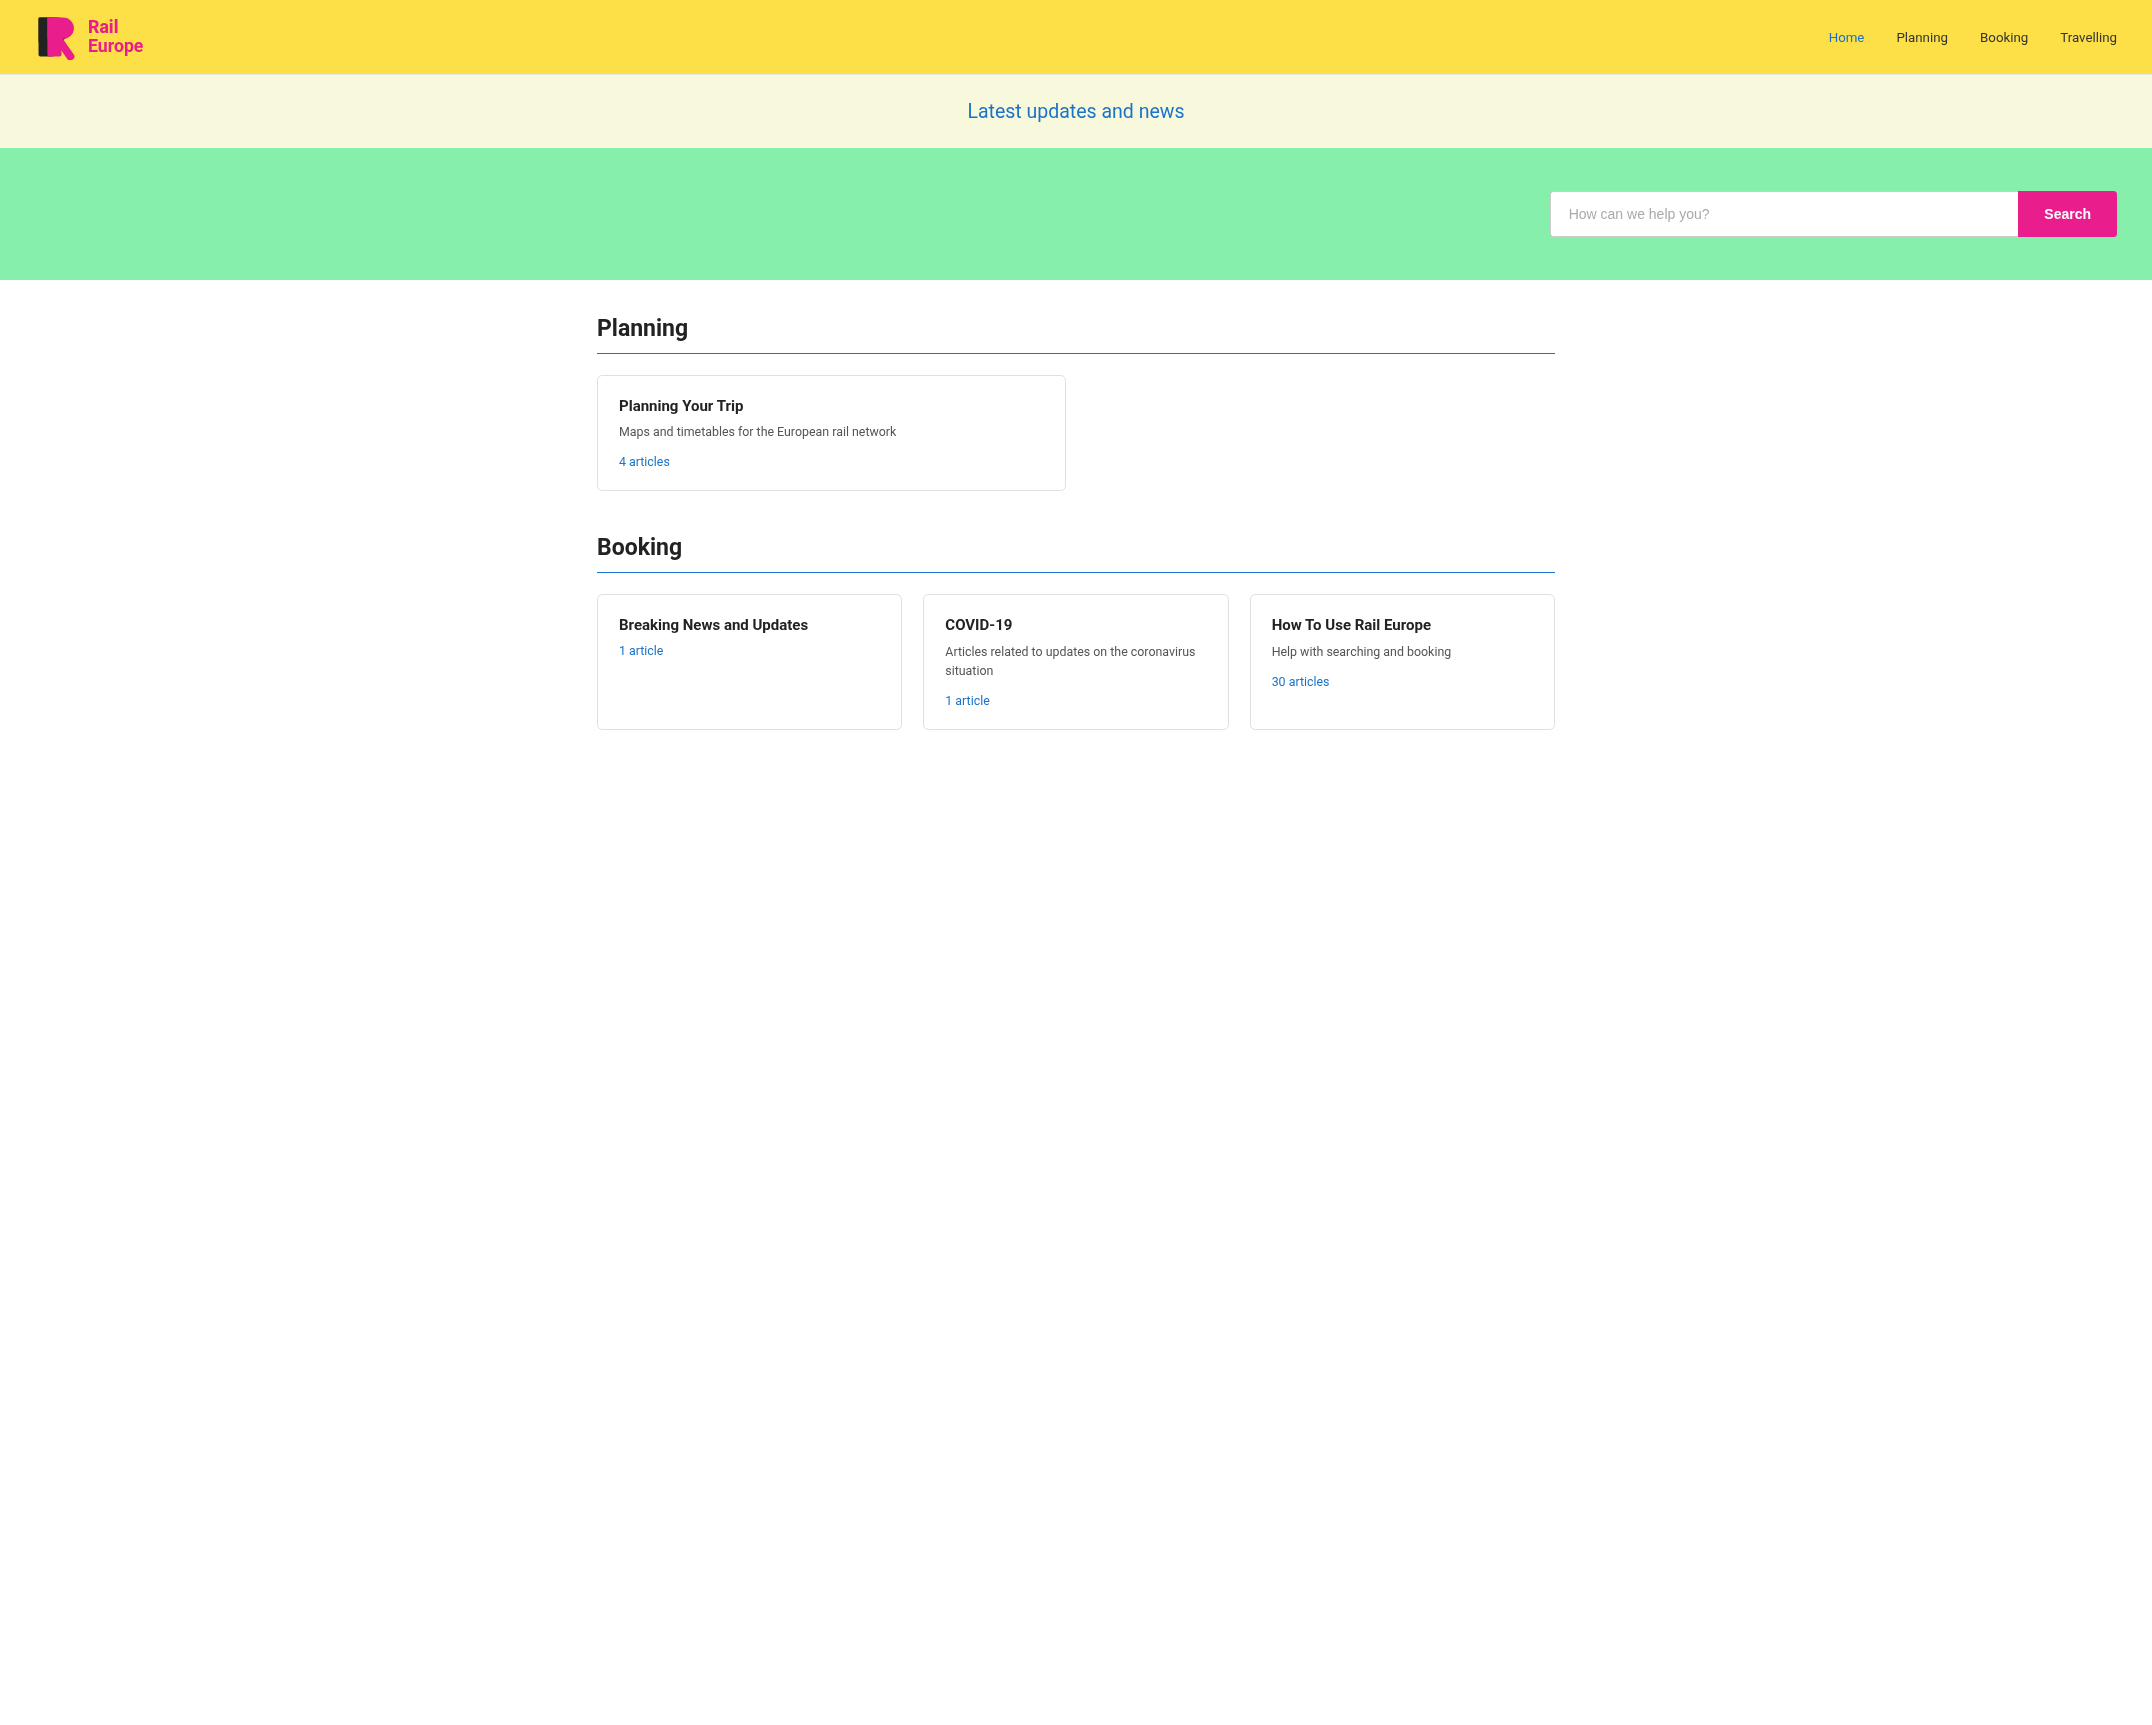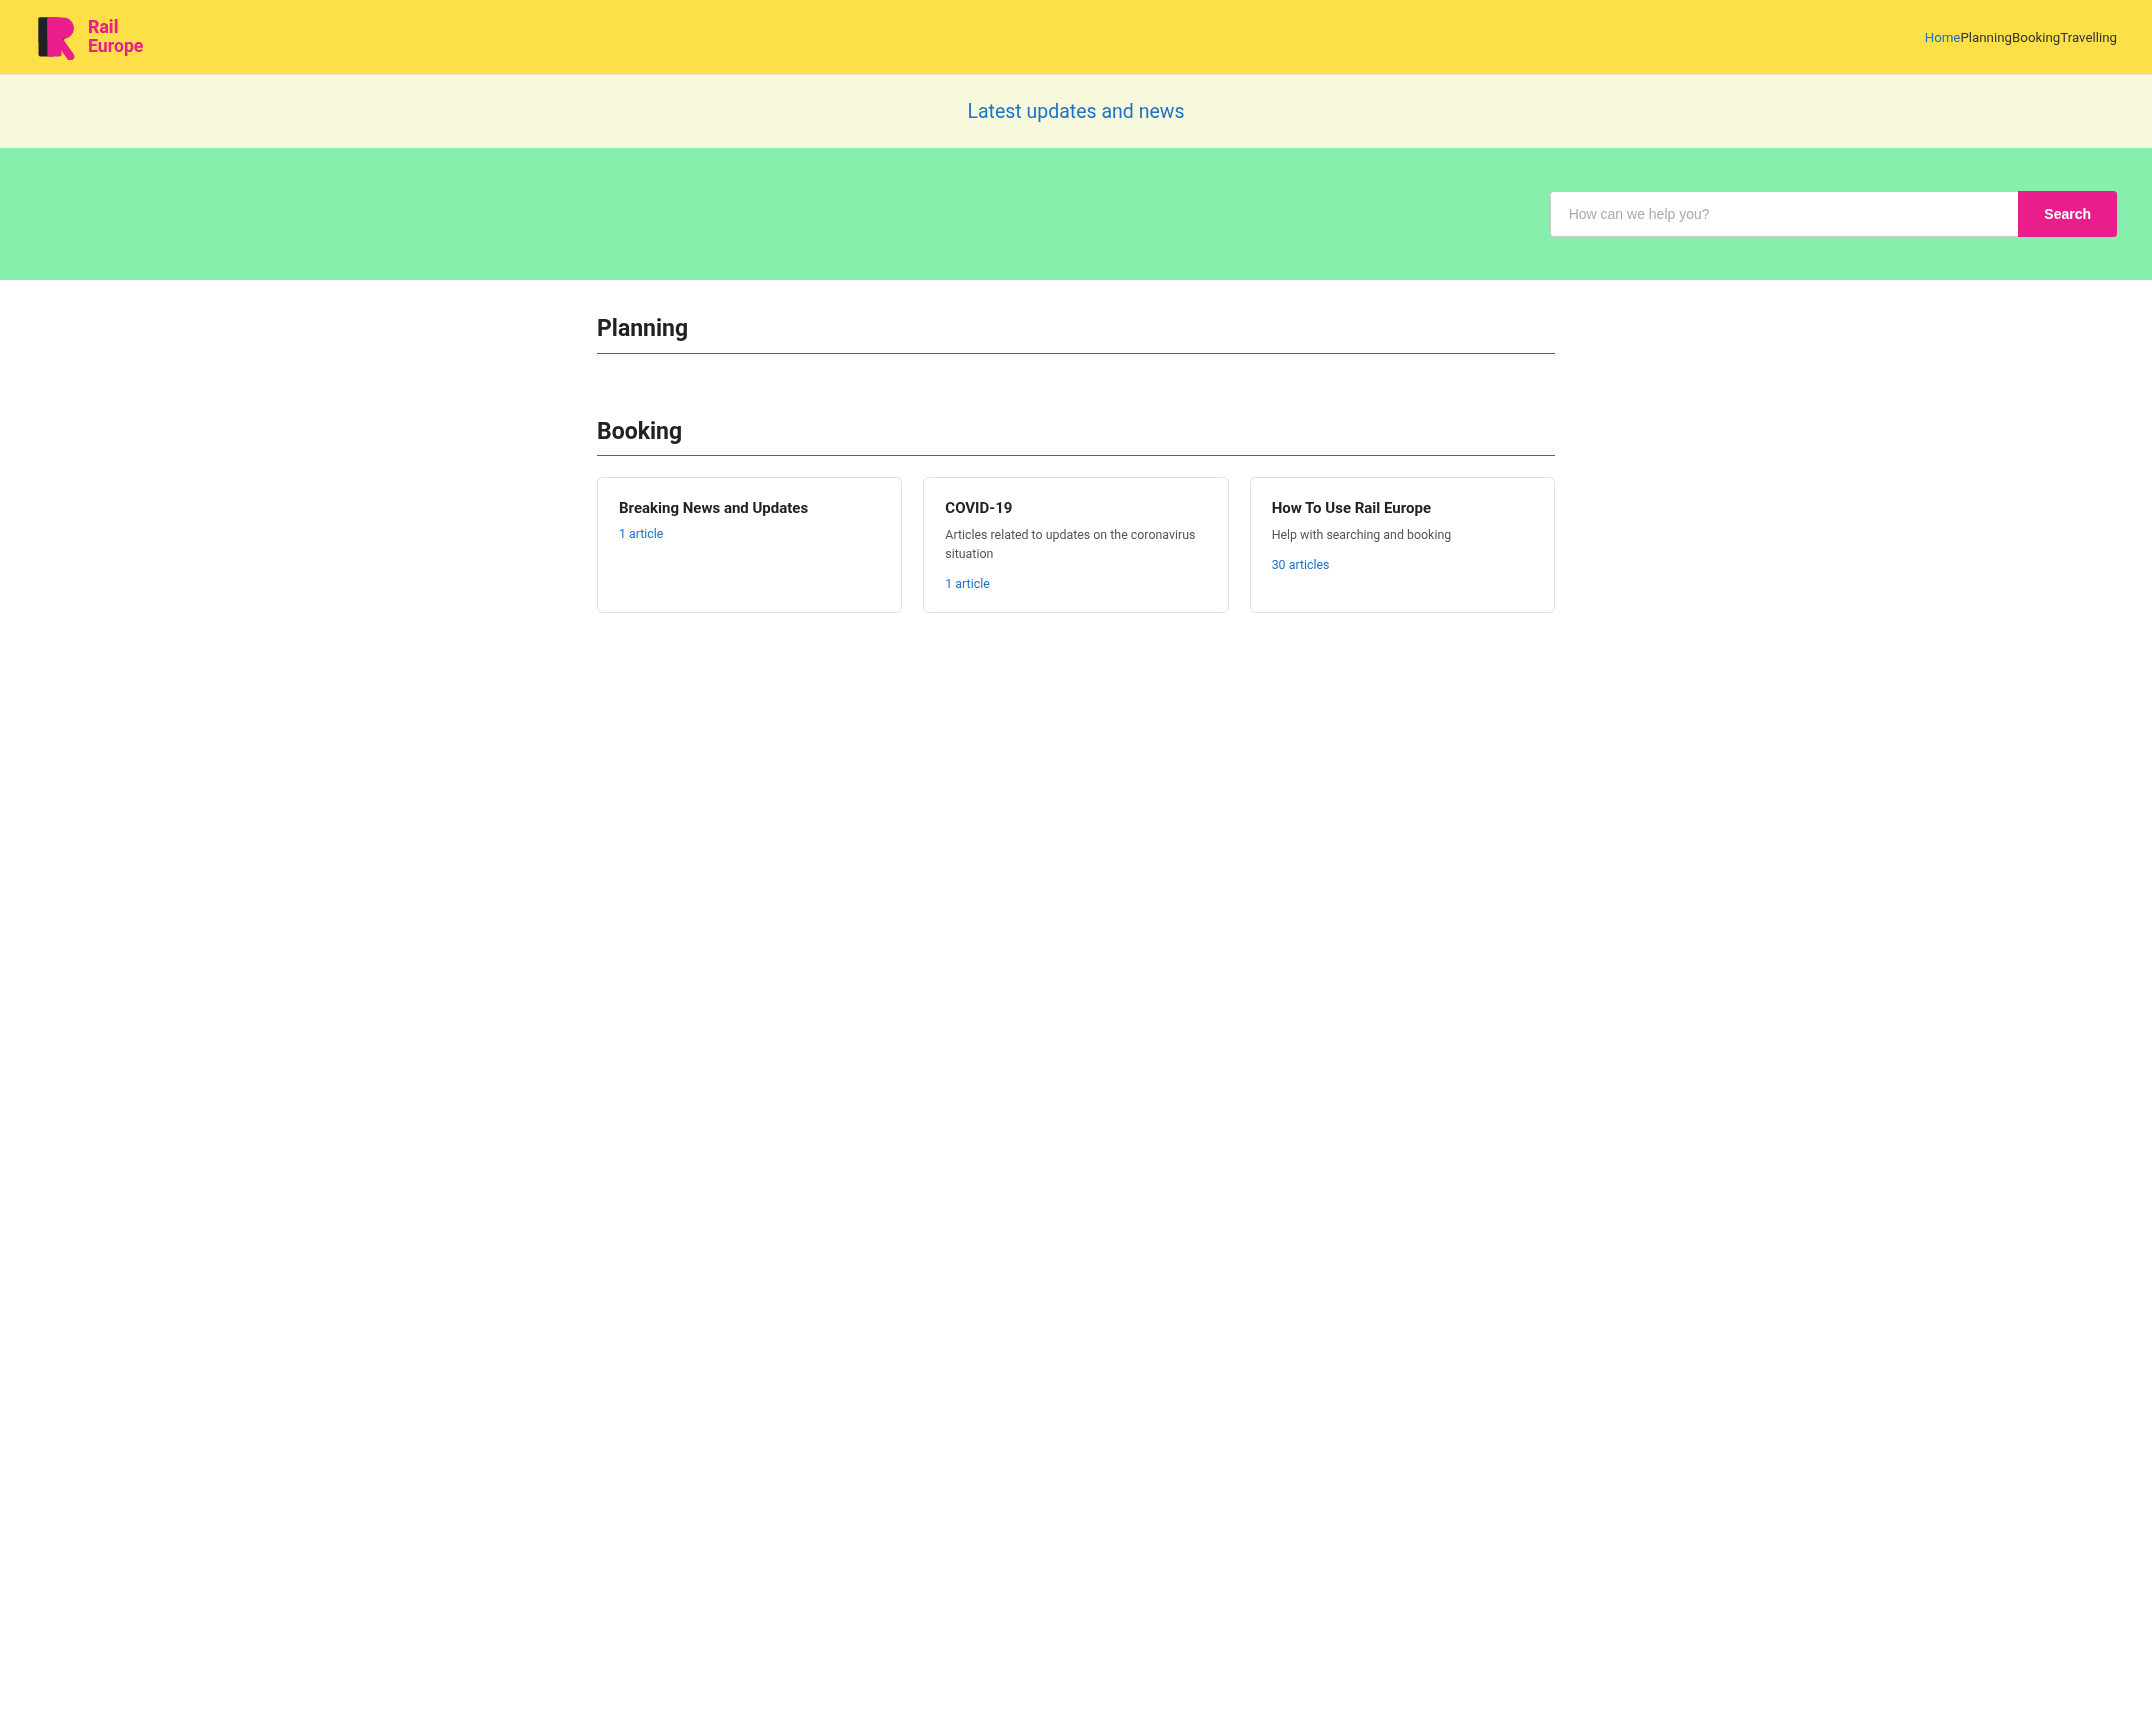--- a/index.html
+++ b/index.html
@@ -30,20 +30,21 @@
       gap: 7px;
     }
 
     .logo-icon {
       width: 46px;
       height: 46px;
     }
 
     .nav {
       display: flex;
+      gap: 32px;
       align-items: center;
     }
 
     .nav-link {
       text-decoration: none;
       font-size: 13.3px;
       color: #333;
       font-weight: 400;
     }
 
@@ -209,20 +210,25 @@
 </div>
 
 <div class="main-content">
 
   <div class="section">
     <h2 class="section-title">Planning</h2>
     <hr class="section-divider">
     <div class="cards-grid-2">
 
 
+      <div class="card">
+        <div class="card-title">Planning Your Trip</div>
+        <div class="card-description">Maps and timetables for the European rail network</div>
+        <div class="card-articles">4 articles</div>
+      </div>
 
     </div>
   </div>
 
   <div class="section">
     <h2 class="section-title">Booking</h2>
     <hr class="section-divider">
     <div class="cards-grid-3">
 
       <div class="card">

